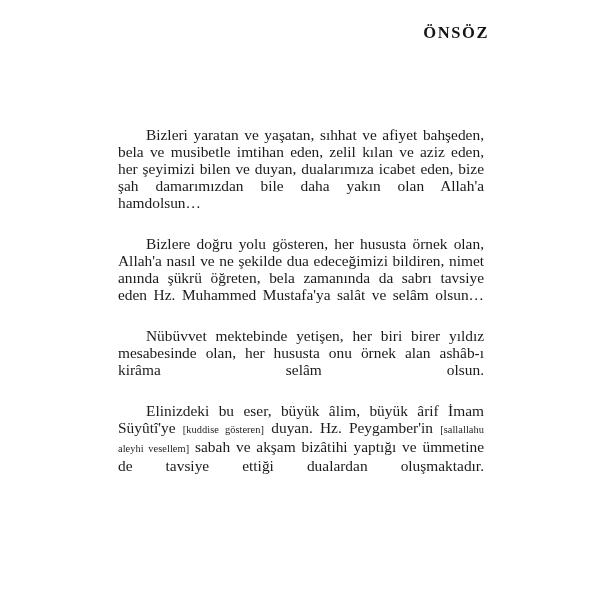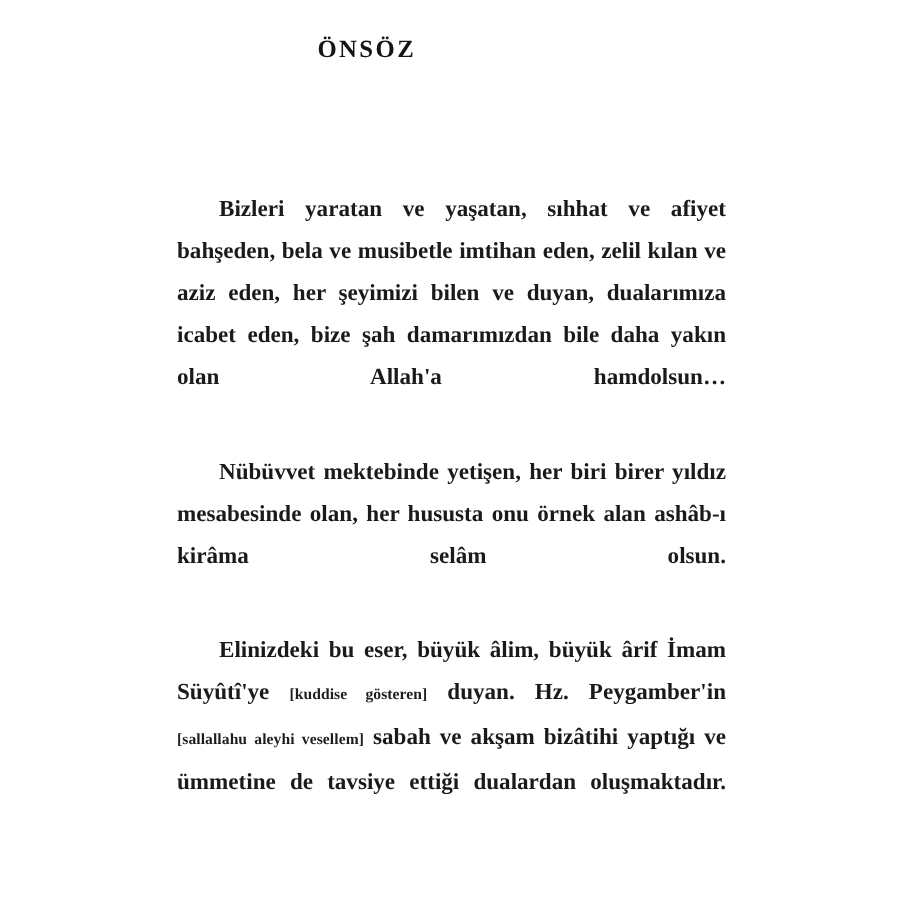--- a/index.html
+++ b/index.html
@@ -21,46 +21,45 @@
     height: 600px;
     background: #ffffff;
     box-sizing: border-box;
   }
 
   .page-title {
     position: absolute;
     top: 12px;
     left: 0;
     width: 489px;
-    text-align: center;
+    text-align: right;
     font-family: "Liberation Serif", "DejaVu Serif", serif;
     font-weight: bold;
     font-size: 16.5px;
     letter-spacing: 1.6px;
     color: #141414;
   }
 
   .text-column {
     position: absolute;
     top: 126px;
     left: 118px;
     width: 366px;
   }
 
   .para {
     margin: 0 0 0 0;
     text-indent: 28px;
     text-align: justify;
     font-size: 15.4px;
-    line-height: 28px;
+    line-height: 17px;
     color: #1a1a1a;
     -webkit-hyphens: none;
     hyphens: none;
     word-spacing: 0.1px;
-    font-weight: bold;
   }
 
   .para + .para {
     margin-top: 7px;
   }
 
   
   .para::after {
     content: "";
     display: inline-block;
@@ -77,20 +76,21 @@
 <body>
 
 <div class="page">
 
   <h1 class="page-title">ÖNSÖZ</h1>
 
   <div class="text-column">
 
     <p class="para">Bizleri yaratan ve yaşatan, sıhhat ve afiyet bahşeden, bela ve musibetle imtihan eden, zelil kılan ve aziz eden, her şeyimizi bilen ve duyan, dualarımıza icabet eden, bize şah damarımızdan bile daha yakın olan Allah'a hamdolsun…</p>
 
+    <p class="para">Bizlere doğru yolu gösteren, her hususta örnek olan, Allah'a nasıl ve ne şekilde dua edeceğimizi bildiren, nimet anında şükrü öğreten, bela zamanında da sabrı tavsiye eden Hz. Muhammed Mustafa'ya salât ve selâm olsun…</p>
 
 
     <p class="para">Nübüvvet mektebinde yetişen, her biri birer yıldız mesabesinde olan, her hususta onu örnek alan ashâb-ı kirâma selâm olsun.</p>
 
     <p class="para">
       <span>Elinizdeki bu eser, büyük âlim, büyük ârif İmam Süyûtî'ye </span><span class="honorific">[kuddise gösteren]</span><span> duyan. Hz. Peygamber'in </span><span class="honorific">[sallallahu aleyhi vesellem]</span><span> sabah ve akşam bizâtihi yaptığı ve ümmetine de tavsiye ettiği dualardan oluşmaktadır.</span>
     </p>
 
   </div>
 

